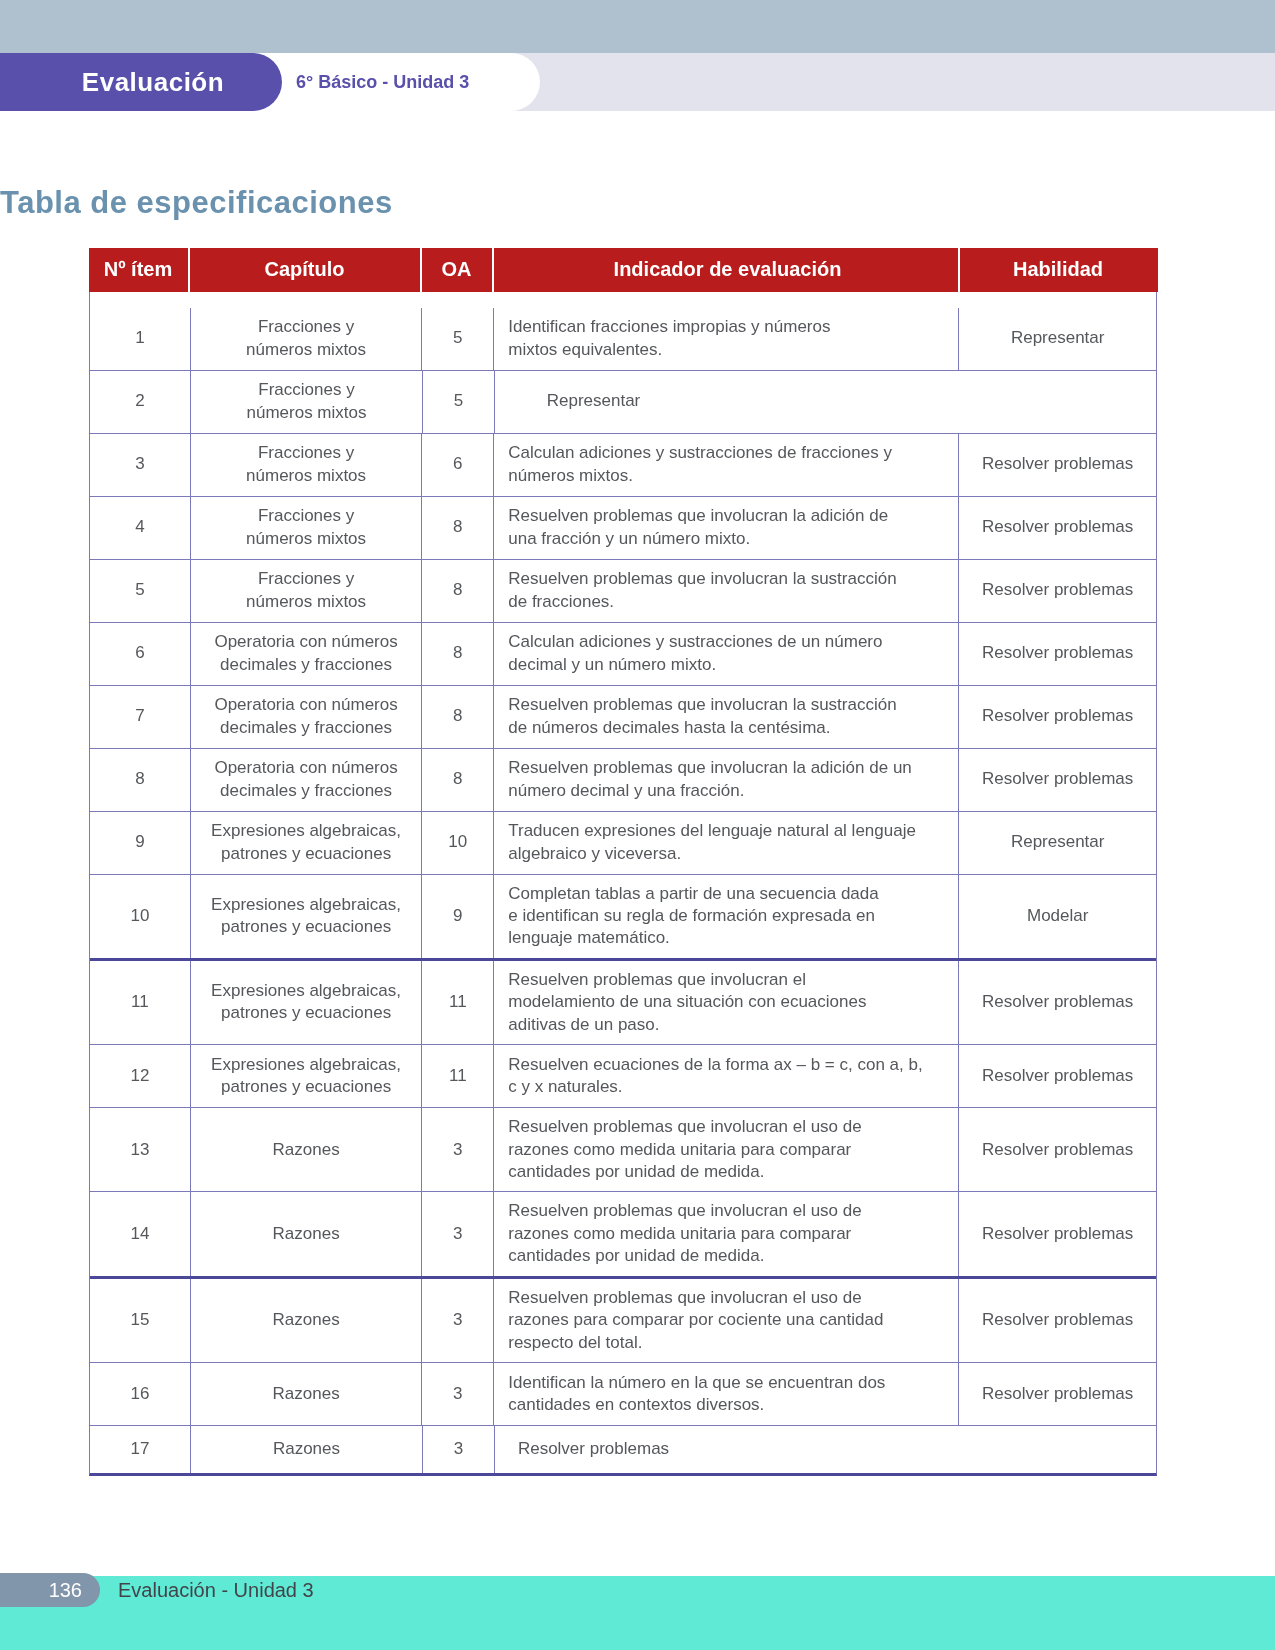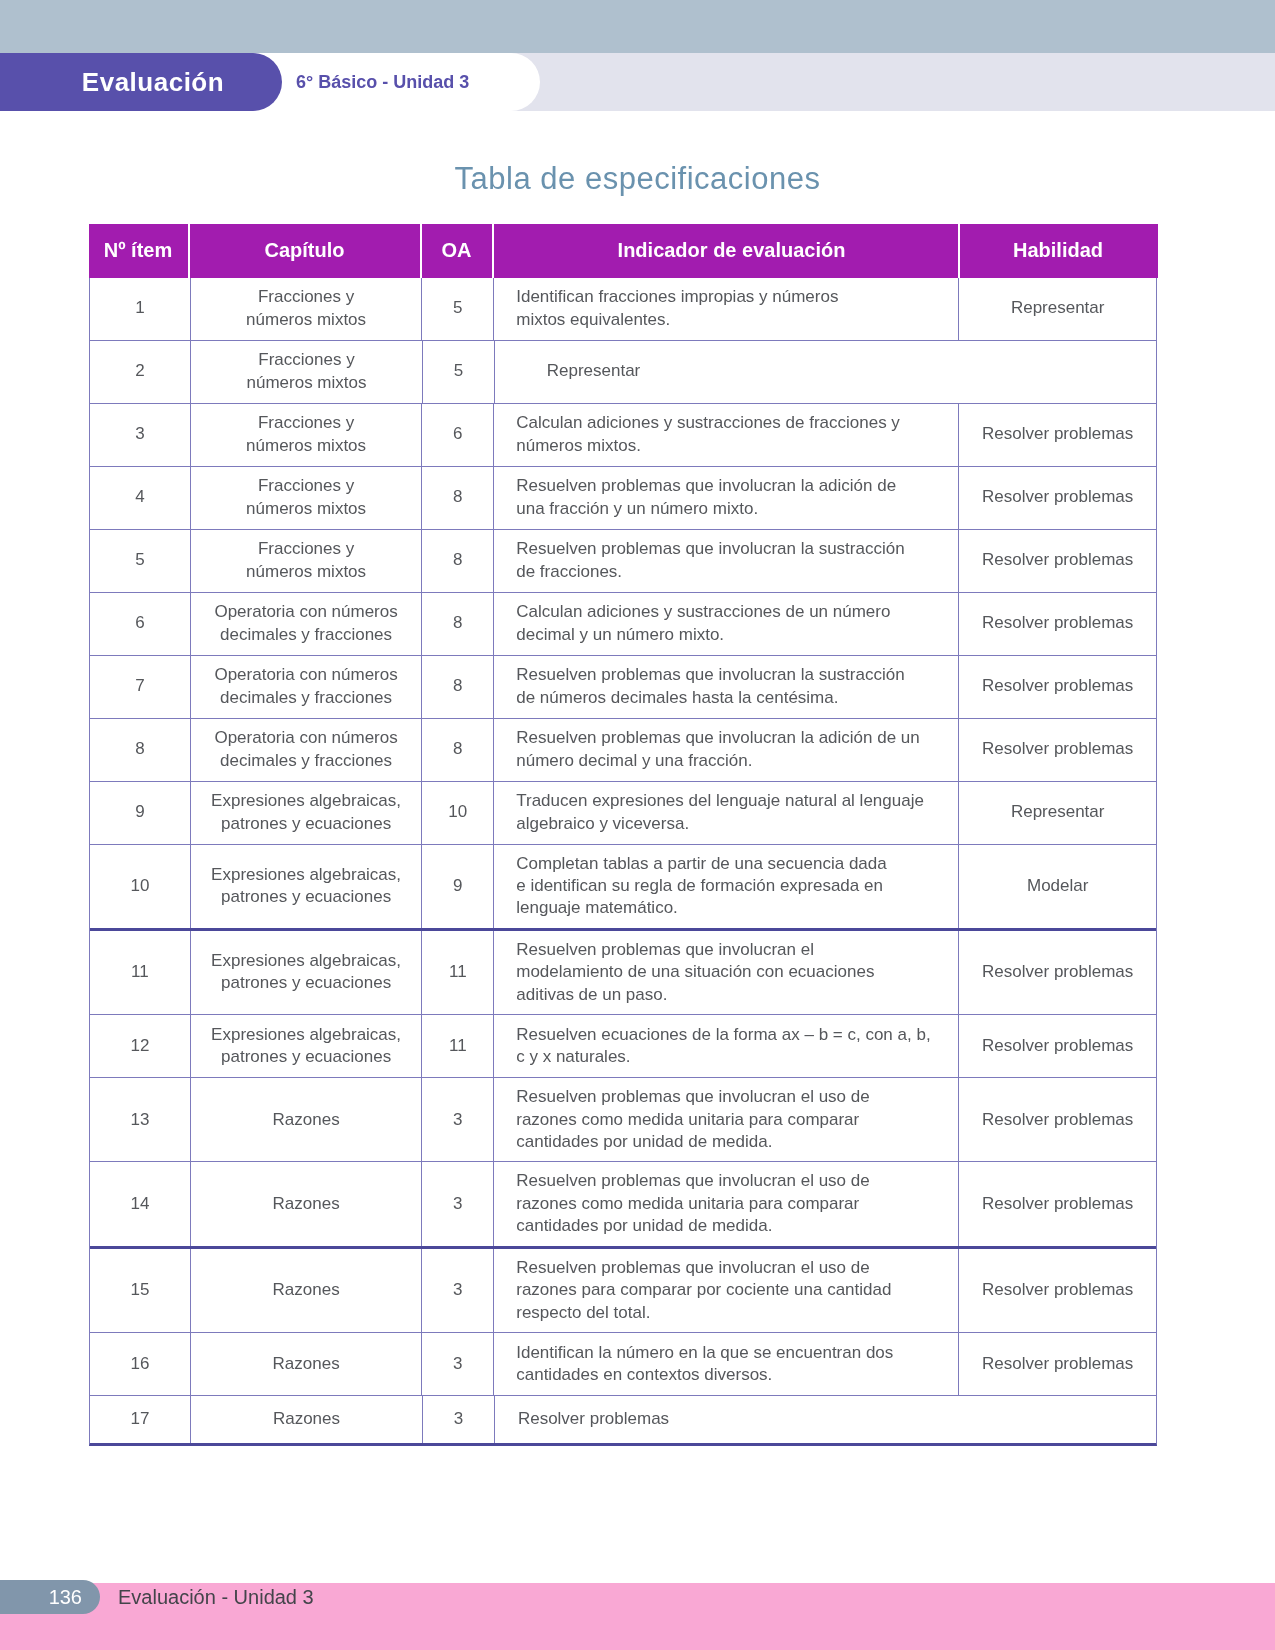--- a/index.html
+++ b/index.html
@@ -30,35 +30,35 @@
     color:#ffffff; font-size:26px; font-weight:bold; letter-spacing:0.5px;
   }
   .brand-subtitle {
     position:absolute; left:296px; top:0; height:58px;
     display:flex; align-items:center;
     color:#5850ab; font-size:18px; font-weight:bold;
   }
 
   
   .page-title {
-    margin-top:50px;
-    text-align:center;
-    font-size:31px; font-weight:normal;
+    margin-top:74px;
+    text-align:left;
+    font-size:31px; font-weight:bold;
     color:#6a92ae; letter-spacing:0.5px;
   }
 
   
   .spec-table {
     margin:27px 0 0 89px;
     width:1068px;
     border-left:1.5px solid #7d7abc;
     border-right:1.5px solid #7d7abc;
     border-bottom:3px solid #4b4899;
   }
-  .thead { display:flex; background:#a21caf; height:54px; margin:-0.5px -1.5px 0 -1.5px; }
+  .thead { display:flex; background:#b91c1c; height:44px; margin:-0.5px -1.5px 16px -1.5px; }
   .thead .hcell {
     display:flex; align-items:center; justify-content:center;
     color:#ffffff; font-size:20px; font-weight:bold;
     border-right:2px solid #ffffff;
   }
   .thead .hcell:last-child { border-right:none; }
 
   .trow { display:flex; border-bottom:1px solid #7d7abc; min-height:63px; background:#fff; }
   .trow:last-child { min-height:47px; border-bottom:none; }
   .trow.heavy-top { border-top:3px solid #4b4899; margin-top:-1px; }
@@ -69,28 +69,27 @@
     font-size:17px; line-height:1.32; color:#55575b;
     text-align:center;
     padding:8px 4px;
   }
   .cell:last-child { border-right:none; }
 
   .c-item { width:101px; }
   .c-cap  { width:232px; white-space:pre-line; }
   .c-oa   { width:72px; }
   .c-ind  { width:466px; justify-content:flex-start; text-align:left;
-            white-space:pre-line; padding-left:22px; padding-right:10px; }
+            white-space:pre-line; padding-left:14px; padding-right:10px; }
   .c-hab  { width:197px; }
 
   
   .footer {
     position:absolute; left:0; right:0; top:1576px; bottom:0;
-    background:#f9a8d4;
-    margin-top:7px;
+    background:#5eead4;
   }
   .page-badge {
     position:absolute; left:0; top:-3px; width:100px; height:34px;
     background:#8196ab; border-radius:0 17px 17px 0;
     display:flex; align-items:center; justify-content:flex-end;
     padding-right:18px;
     color:#ffffff; font-size:20px;
   }
   .footer-label {
     position:absolute; left:118px; top:-3px; height:34px;

